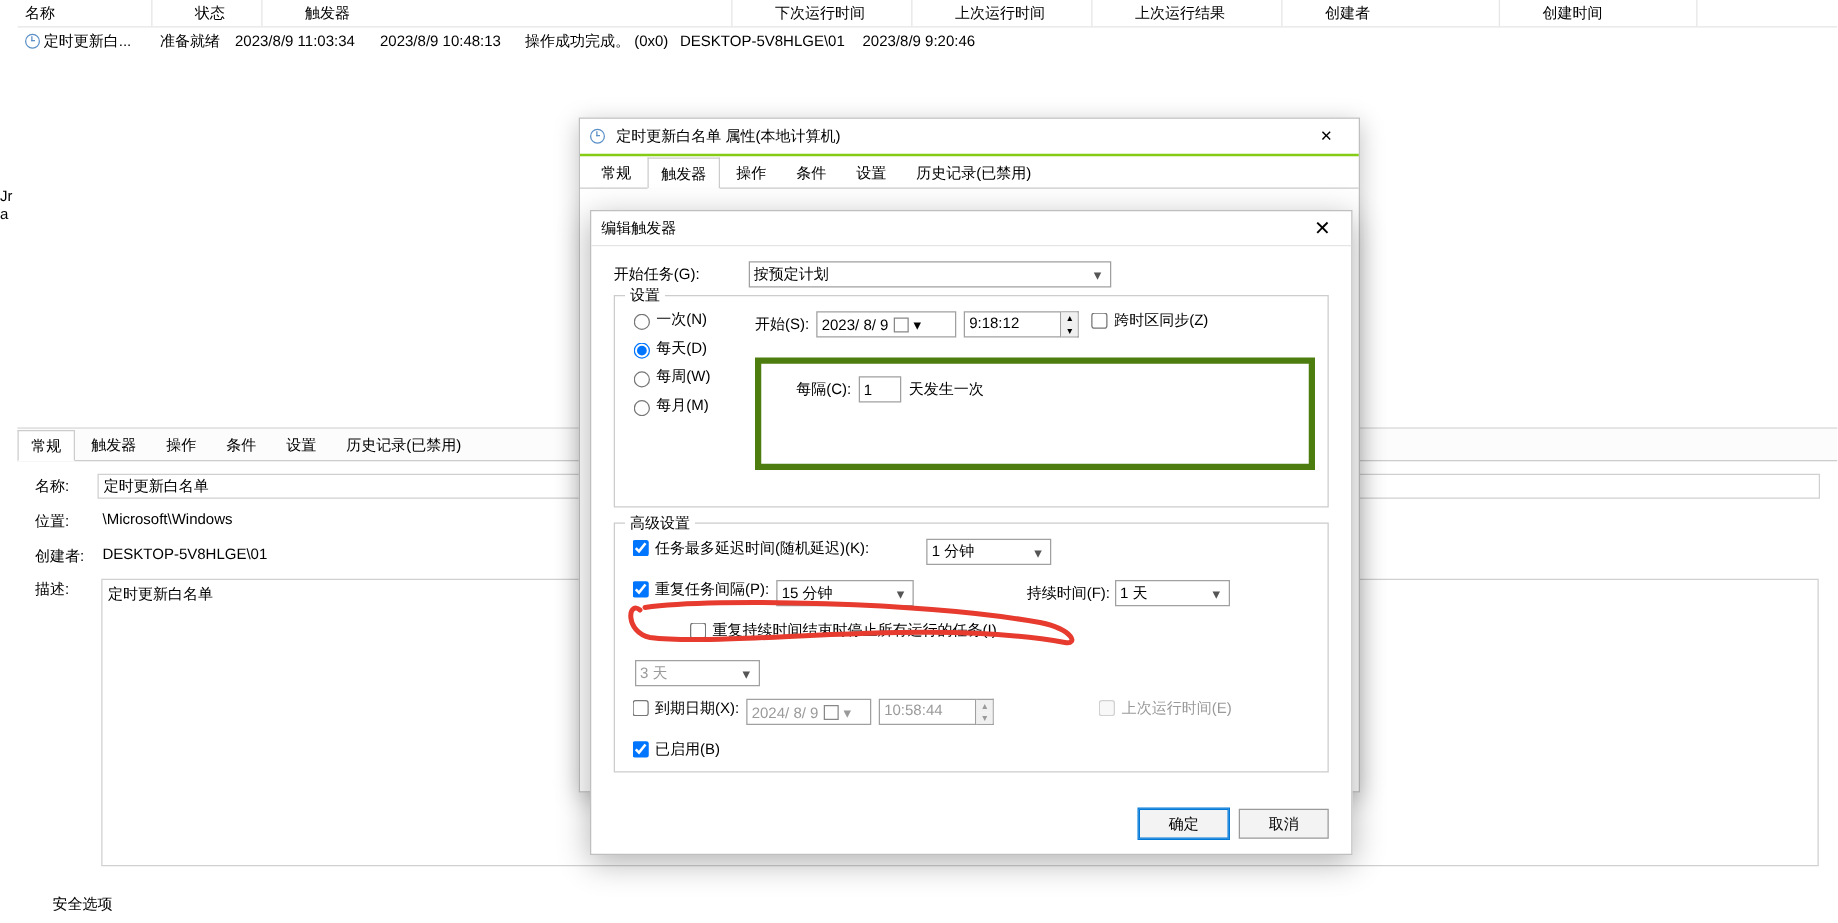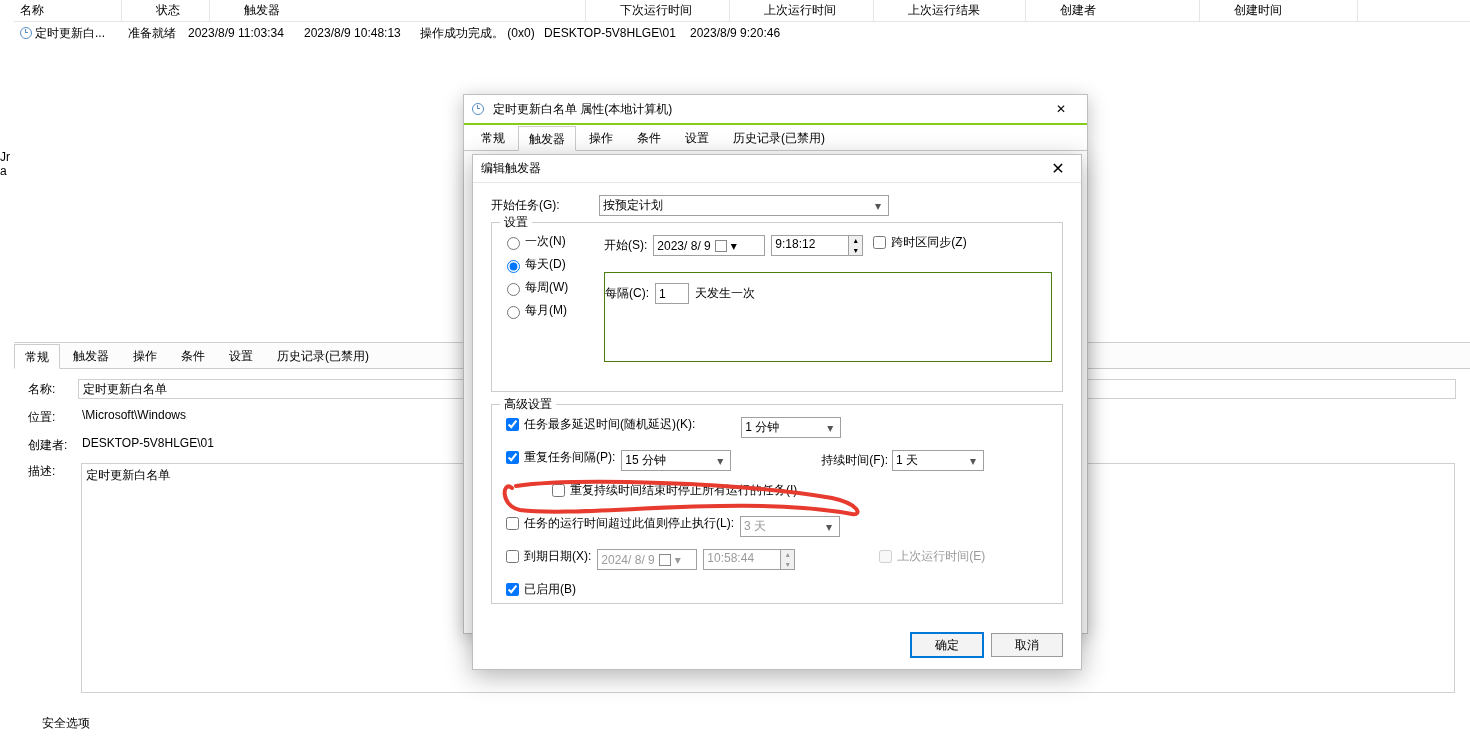--- a/index.html
+++ b/index.html
@@ -42,37 +42,37 @@
   
   .prop-win { position:absolute; left:463px; top:94px; width:625px; height:540px; background:#fff; border:1px solid #bfbfbf; box-shadow:0 4px 18px rgba(0,0,0,.25); }
   .prop-tbar { height:30px; display:flex; align-items:center; padding:0 8px; border-bottom:2px solid #84cc16; }
   .prop-title { margin-left:6px; color:#000; }
   .prop-close { margin-left:auto; width:36px; height:24px; display:flex; align-items:center; justify-content:center; color:#000; }
   .prop-tabs { display:flex; border-bottom:1px solid #ccc; padding-left:6px; height:26px; }
   .prop-tabs .tab { padding:4px 10px; border:1px solid transparent; border-bottom:none; margin-right:2px; }
   .prop-tabs .tab.active { background:#fff; border-color:#ccc; border-bottom:1px solid #fff; position:relative; top:1px; }
 
   
-  .edit-dlg { position:absolute; left:472px; top:154px; width:610px; height:516px; background:#fff; border:1px solid #bfbfbf; box-shadow:0 6px 24px rgba(0,0,0,.3); z-index:10; }
+  .edit-dlg { position:absolute; left:472px; top:168px; width:610px; height:516px; background:#fff; border:1px solid #bfbfbf; box-shadow:0 6px 24px rgba(0,0,0,.3); z-index:10; }
   .dlg-tbar { height:28px; display:flex; align-items:center; padding:0 8px; border-bottom:1px solid #e5e5e5; }
   .dlg-close { margin-left:auto; font-size:16px; width:30px; text-align:center; }
   .dlg-body { padding:12px 18px; position:relative; height:calc(100% - 28px); }
   .row { display:flex; align-items:center; margin-bottom:6px; }
   .row .lbl { color:#000;}
   select, input[type=text].ctl, .combo, .datebox, .timebox { height:21px; border:1px solid #a0a0a0; background:#fff; padding:1px 3px; }
   .combo { display:flex; align-items:center; justify-content:space-between;margin-left:28px; }
   .combo .caret { width:14px; text-align:center; color:#555; }
   .group { border:1px solid #ccc; padding:10px; margin-bottom:12px; position:relative; }
   .group-title { position:absolute; top:-9px; left:8px; background:#fff; padding:0 4px; color:#000;}
   .radio, .check { display:inline-flex; align-items:center; margin-bottom:6px; }
   .radio input, .check input { margin-right:5px; }
   .schedule-box { display:flex; gap:12px; }
   .rcol { display:flex; flex-direction:column; }
   .startrow { display:flex; align-items:center; gap:6px; margin-bottom:14px; }
-  .inner-box { border:1px solid #4d7c0f; padding:10px 0; flex:1; }
+  .inner-box { border:5px solid #4d7c0f; padding:10px 28px; flex:1; }
   .adv .row { margin-bottom:8px; }
   .disabled { color:#9a9a9a; }
   .btnbar { position:absolute; right:18px; bottom:12px; display:flex; gap:8px; }
   .wbtn { min-width:72px; height:24px; border:1px solid #9a9a9a; background:#f3f3f3; padding:2px 12px; }
   .wbtn.primary { border:1px solid #0078d7; box-shadow:0 0 0 1px #0078d7; }
   .spin { display:inline-flex; align-items:center; }
   .spinbtns { display:flex; flex-direction:column; border:1px solid #a0a0a0; border-left:none; width:14px; height:21px; }
   .spinbtns span { flex:1; font-size:8px; display:flex; align-items:center; justify-content:center; background:#f0f0f0; }
   .datebox { display:flex; align-items:center; gap:4px; width:112px; }
   .datebox .dd { width:12px; height:12px; border:1px solid #888; }
@@ -254,24 +254,20 @@
       </div>
 
       <div class="row" style="margin-left:46px;">
         <label class="check">
             <input type="checkbox" style="">
             <span>重复持续时间结束时停止所有运行的任务(I)</span>
           </label>
       </div>
 
       <div class="row">
-        <label class="check">
-            <input type="checkbox" style="">
-            <span>任务的运行时间超过此值则停止执行(L):</span>
-          </label>
         <div class="combo disabled" style="width:100px;margin-left:6px;">
             <span>3 天</span>
             <span class="caret">▾</span>
           </div>
       </div>
 
       <div class="row">
         <label class="check">
             <input type="checkbox" style="">
             <span>到期日期(X):</span>

